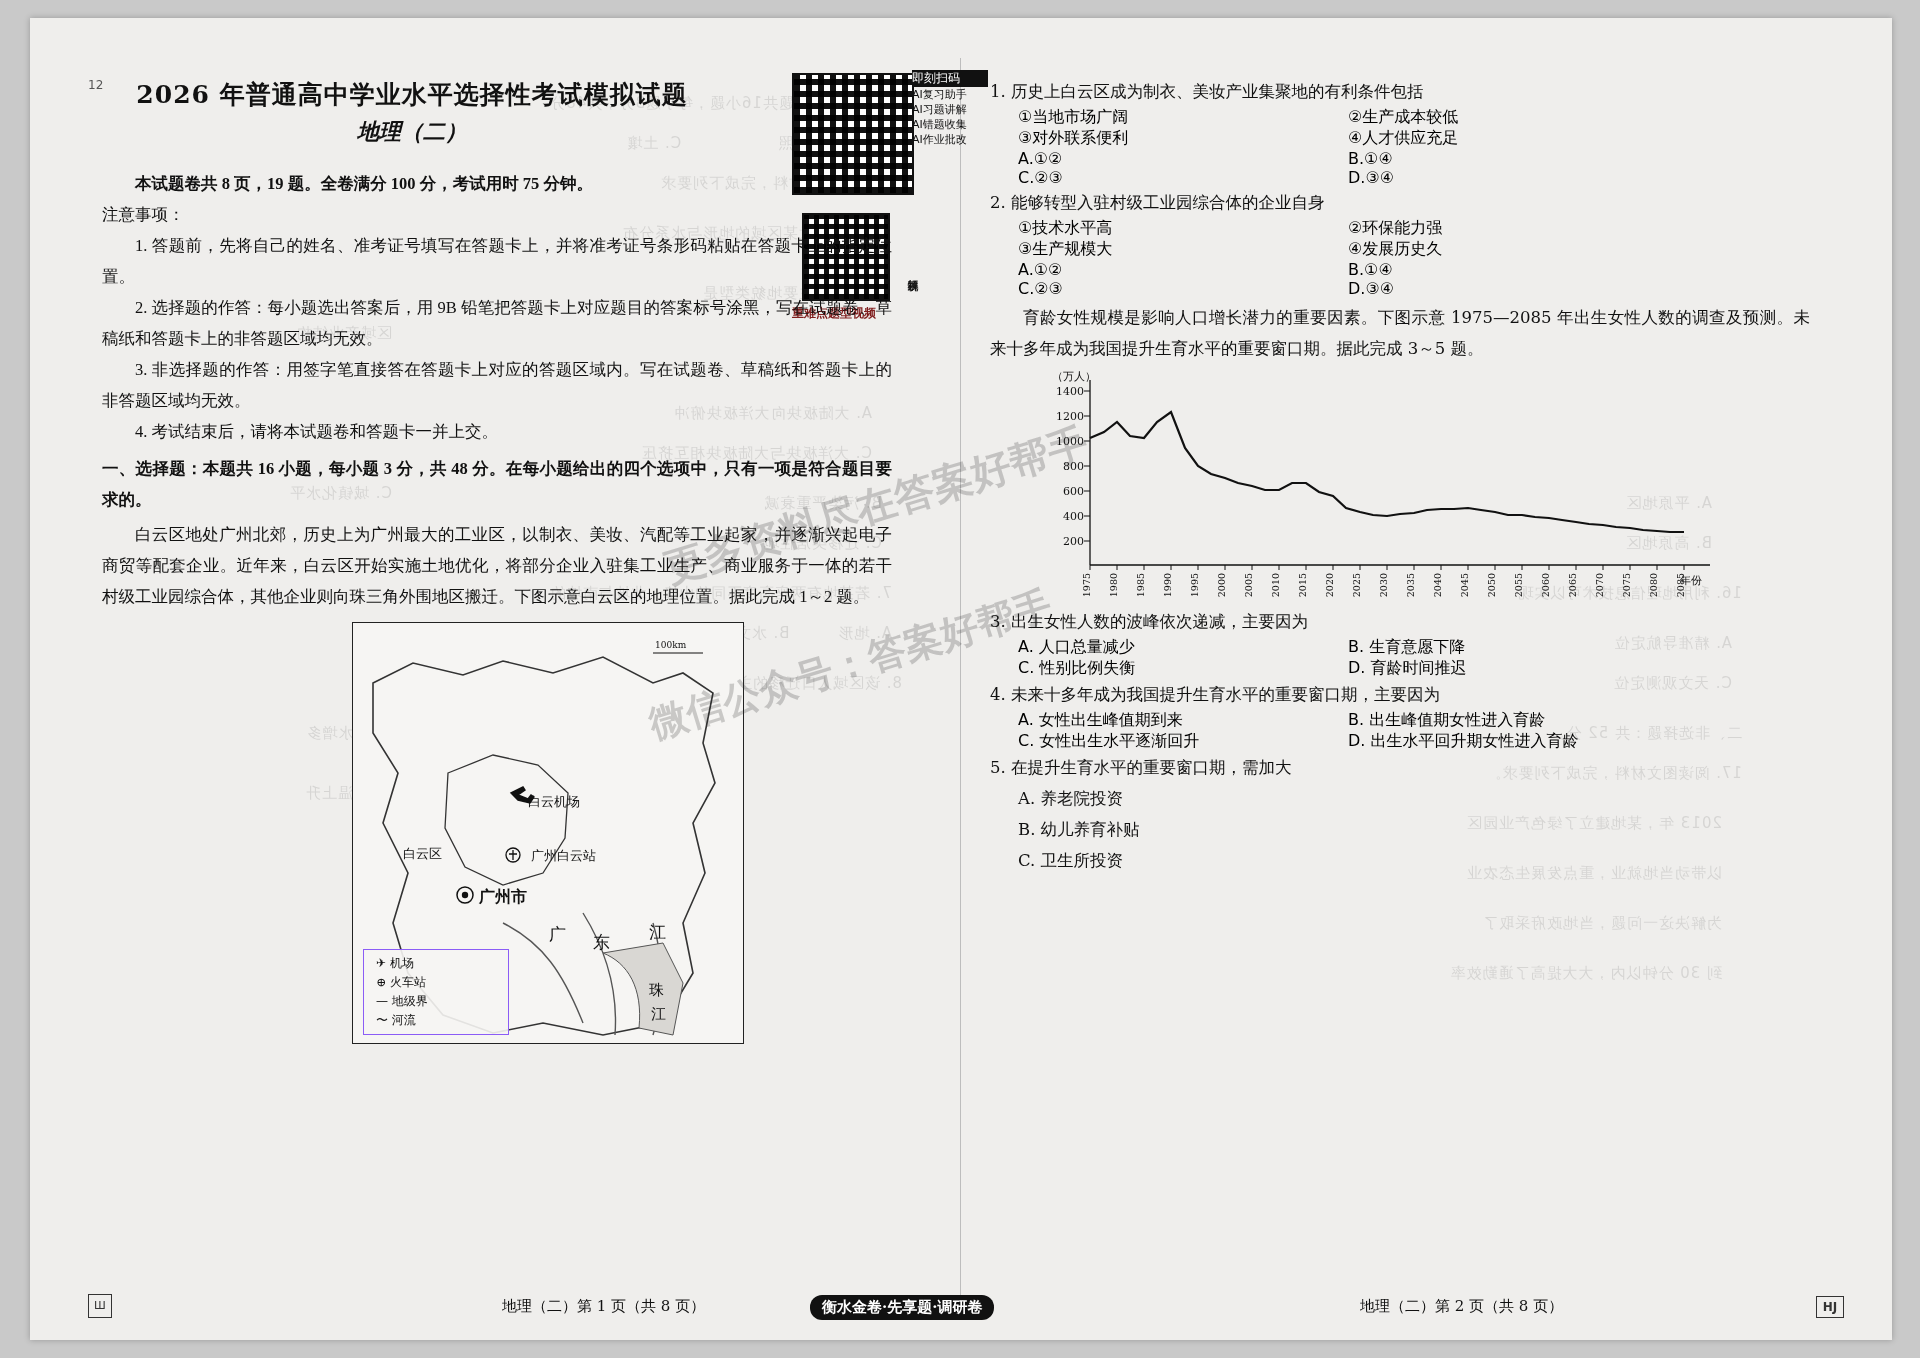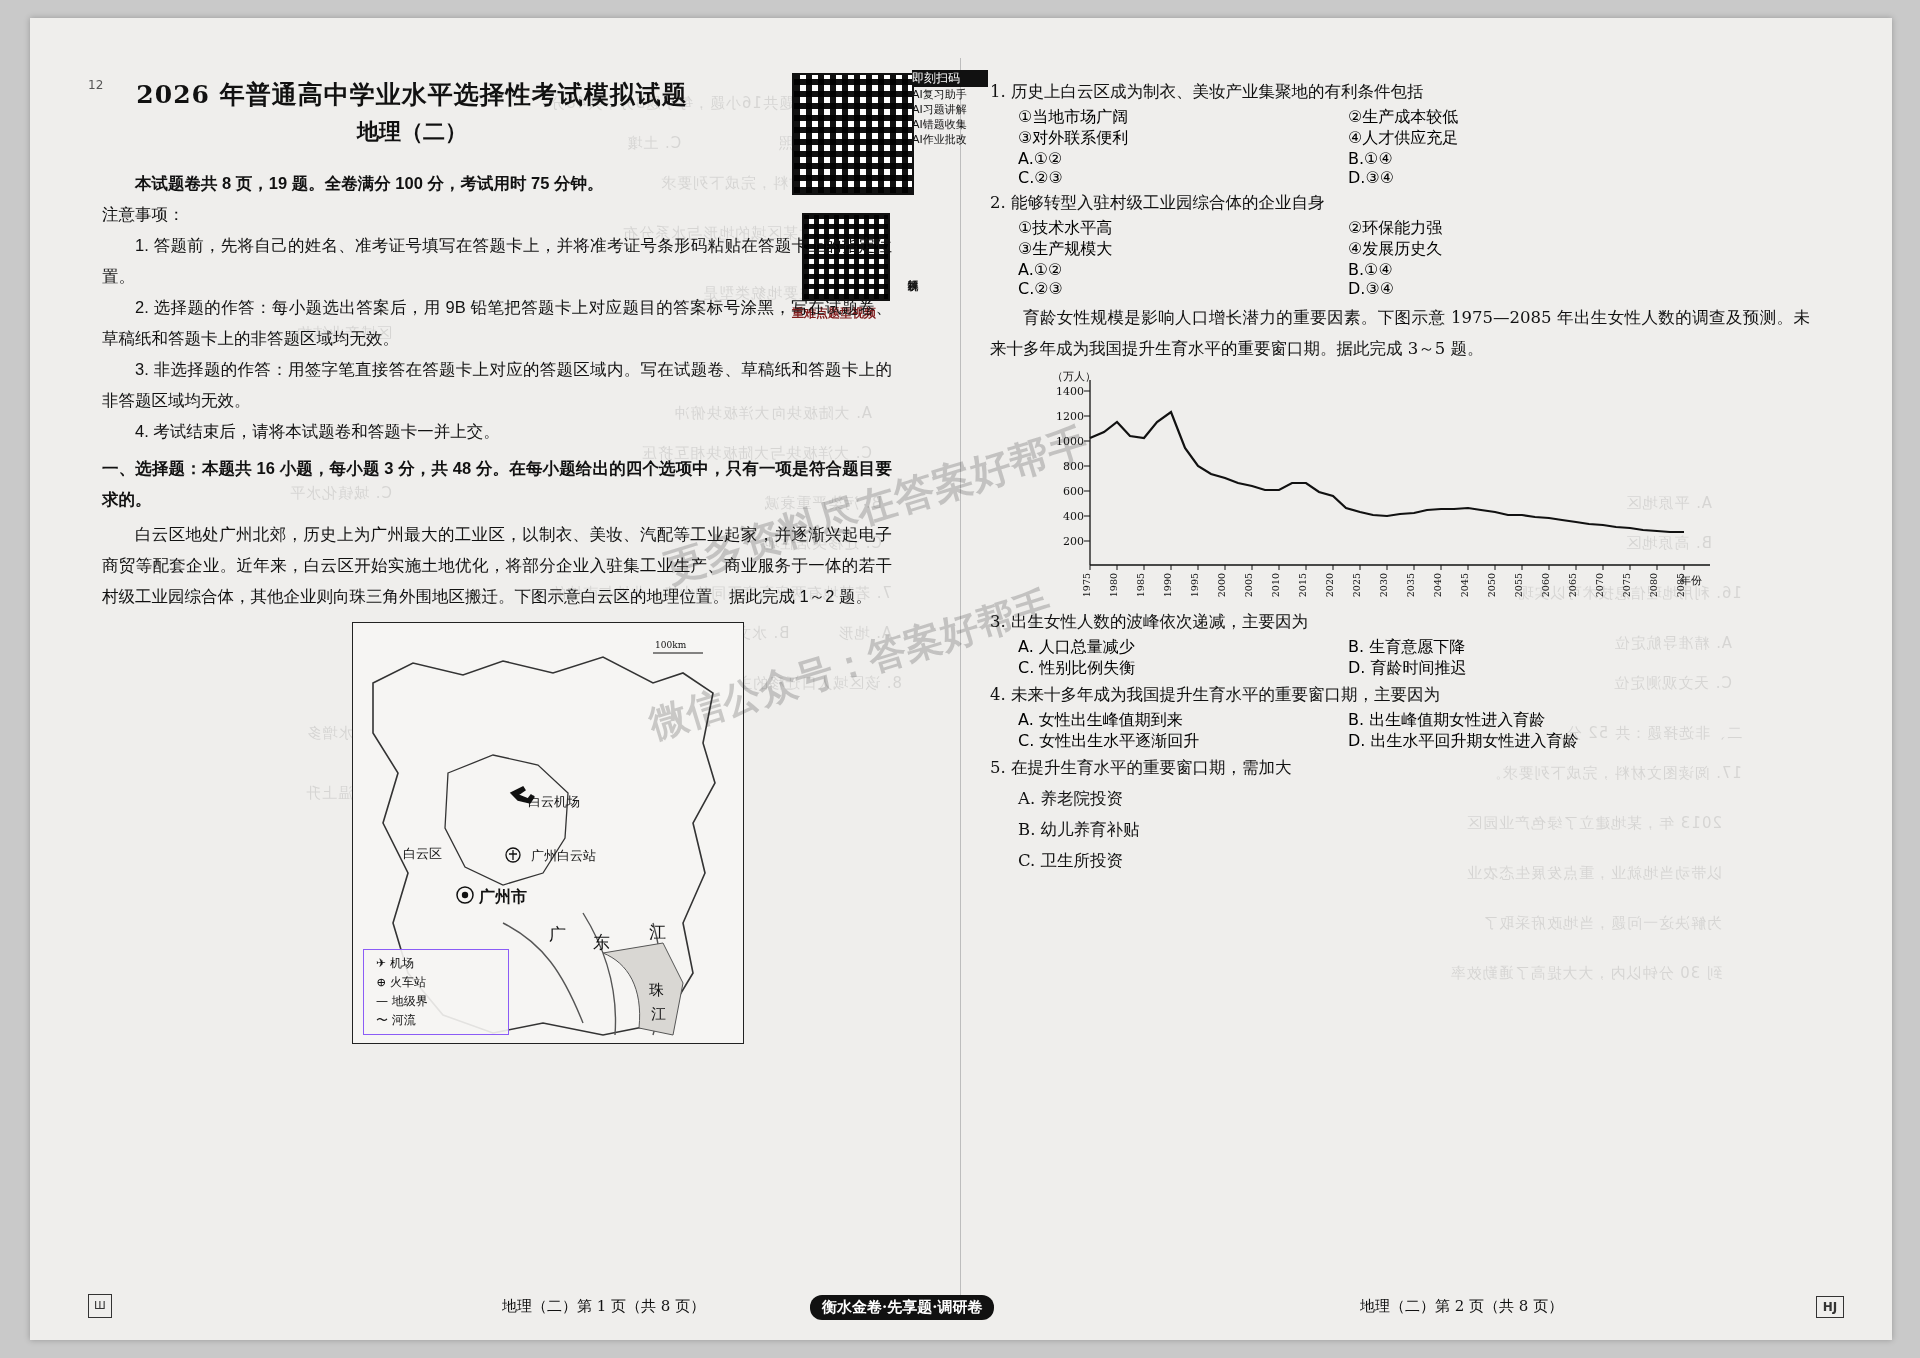--- a/index.html
+++ b/index.html
@@ -36,21 +36,21 @@
     position:absolute;left:930px;top:40px;bottom:40px;width:1px;background:#bdbdbd;
   }
   h1.title{
     font-family:"DejaVu Serif","Liberation Serif",serif;
     font-weight:bold;font-size:25px;text-align:center;margin:0;
     color:#111;letter-spacing:1px;
   }
   .title-wrap{position:absolute;left:0;top:60px;width:620px;}
   .subtitle{
     font-family:"DejaVu Serif",serif;font-weight:bold;font-size:22px;
-    text-align:center;margin-top:6px;color:#111;
+    text-align:center;margin-top:6px;color:#111;font-style:italic;
   }
   .qr{
     position:absolute;left:690px;top:55px;width:118px;height:118px;
     background:
       repeating-linear-gradient(90deg,#111 0 6px,#fff 6px 12px),
       repeating-linear-gradient(0deg,#111 0 6px,#fff 6px 12px);
     background-blend-mode:multiply;
     border:2px solid #111;
   }
   .qr-label{
@@ -66,21 +66,21 @@
     background:
       repeating-linear-gradient(90deg,#111 0 5px,#fff 5px 10px),
       repeating-linear-gradient(0deg,#111 0 5px,#fff 5px 10px);
     background-blend-mode:multiply;border:2px solid #111;
   }
   .qr2-label{
     position:absolute;left:690px;top:287px;font-size:12px;font-weight:bold;color:#7f1d1d;
   }
   .qr2-label2{position:absolute;left:802px;top:253px;font-size:11px;color:#111;writing-mode:vertical-rl;}
   p.txt{
-    font-family:Liberation Sans, sans-serif;
+    font-family:Liberation Serif, serif;
     font-size:16.5px;line-height:31px;color:#111;margin:0;
     text-align:justify;
   }
   .indent{text-indent:33px;}
   .b{font-weight:bold;}
   .left-body{position:absolute;left:0;top:150px;width:790px;}
   .mapbox{
     position:absolute;left:250px;top:0;width:390px;height:420px;
     border:1.5px solid #222;background:#f6f5f3;overflow:hidden;
   }

